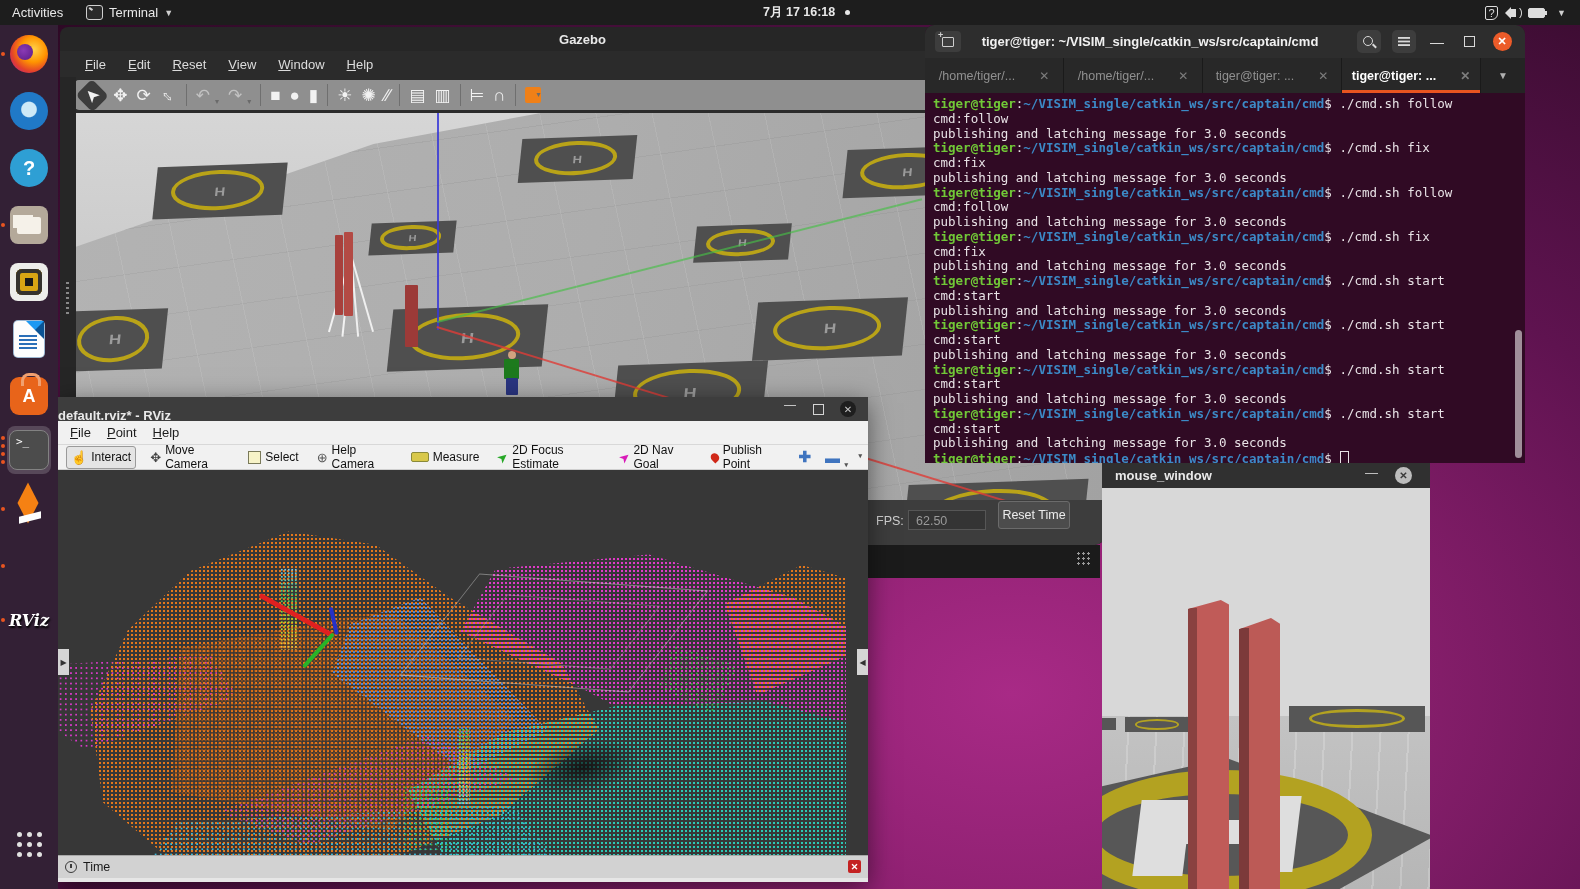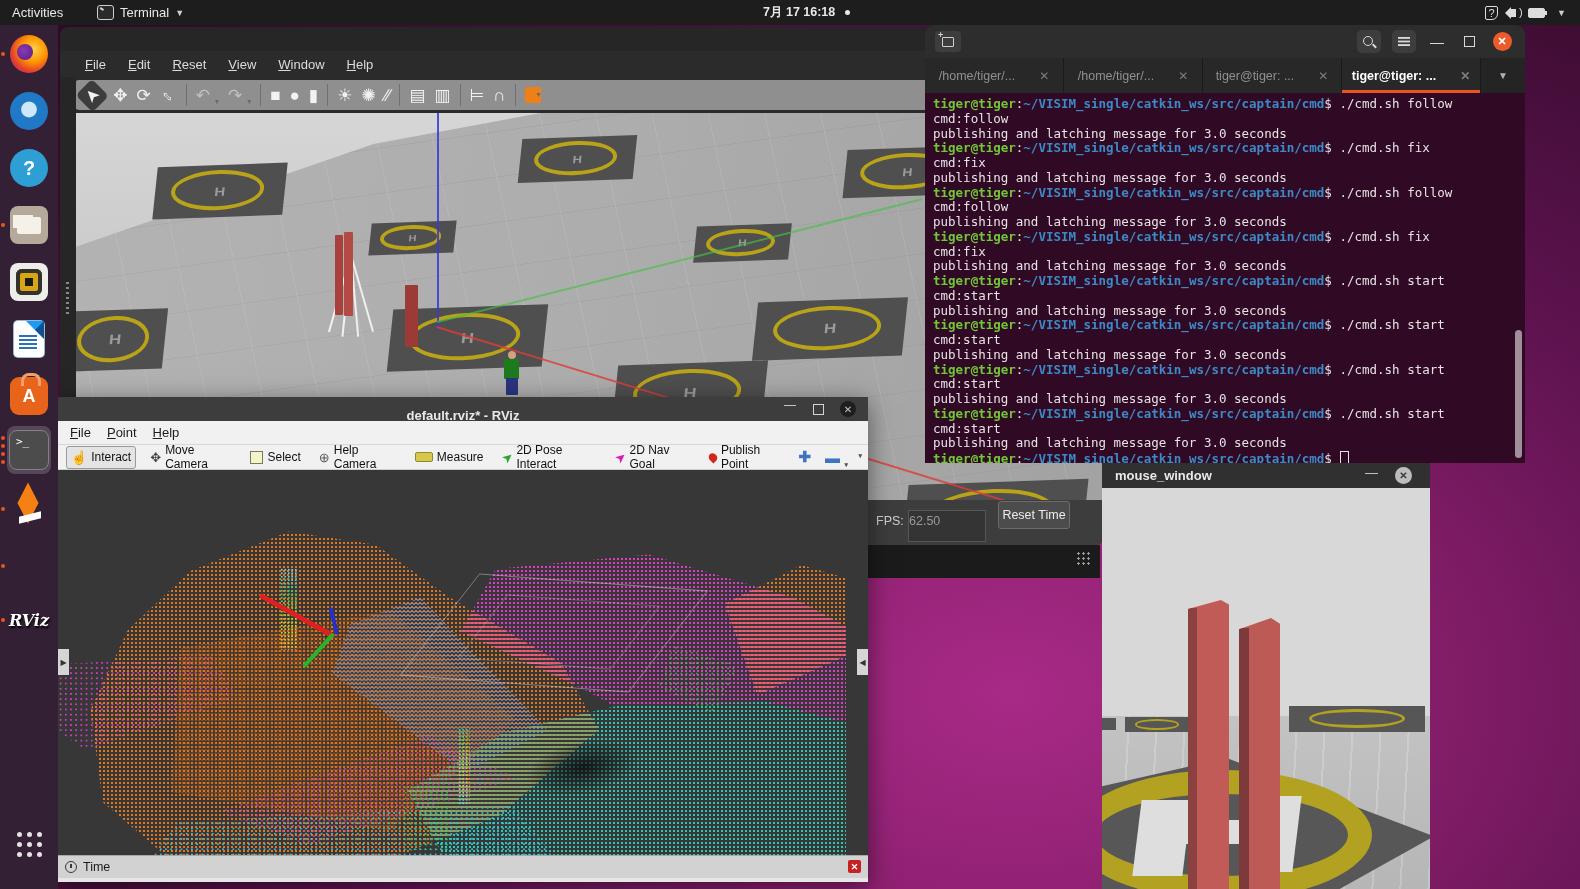--- a/index.html
+++ b/index.html
@@ -4,21 +4,21 @@
 <style>
   html,body{margin:0;padding:0}
   body{width:1580px;height:889px;overflow:hidden;position:relative;
     font-family:"Liberation Sans",sans-serif;
     background:radial-gradient(ellipse at 64% 78%, #a82a86 0%, #8d2070 24%, #5f1350 52%, #3a0c30 82%, #2a0822 100%);}
   .abs{position:absolute}
   
   #topbar{left:0;top:0;width:1580px;height:25px;background:#1d1d1d;color:#e8e8e8;font-size:13px;z-index:50}
   #topbar .cell{position:absolute;top:0;height:25px;display:flex;align-items:center;gap:6px}
   #activities{left:12px}
-  #appmenu{left:97px}
+  #appmenu{left:86px}
   .mini-term{width:15px;height:13px;border:1.5px solid #cfcfcf;border-radius:3px;position:relative;background:#2a2a2a}
   .mini-term::after{content:"";position:absolute;left:2px;top:2px;width:4px;height:1.5px;background:#cfcfcf;transform:rotate(35deg)}
   .caret{font-size:9px;color:#cfcfcf}
   #clock{left:763px;font-weight:bold;font-size:12.5px}
   .notif-dot{width:5px;height:5px;border-radius:50%;background:#e8e8e8;margin-left:4px}
   #tray{right:14px;top:0;height:25px;display:flex;align-items:center;gap:12px;position:absolute}
   .tray-q{font-size:11px;color:#ddd;border:1px solid #ddd;border-radius:2px 2px 6px 2px;width:11px;height:12px;line-height:12px;text-align:center;transform:rotate(0deg)}
   .speaker{width:6px;height:8px;background:#ddd;position:relative}
   .speaker::before{content:"";position:absolute;left:-5px;top:-2px;border:6px solid transparent;border-right:6px solid #ddd;border-left:0}
   .speaker::after{content:")";position:absolute;left:9px;top:-3px;color:#ddd;font-size:11px}
@@ -82,21 +82,21 @@
   #gz-leftstrip::after{content:"";position:absolute;left:6px;top:205px;width:3px;height:34px;
     background:repeating-linear-gradient(#888 0 2px, transparent 2px 5px)}
   .helipad{position:absolute;background:#4f4f4f;display:flex;align-items:center;justify-content:center;transform:rotate(-2deg) skewX(-8deg)}
   .helipad .ring{position:absolute;left:12%;top:10%;width:72%;height:76%;border-radius:50%;border:4px solid #b9a318;box-sizing:border-box}
   .helipad .hletter{color:#9b9b9b;font-weight:bold;transform:scaleY(.8)}
   .gz-line{transform-origin:0 0;position:absolute}
   .pillar{position:absolute;border-radius:1px}
   
   #gz-bottombar{left:0;top:473px;width:1045px;height:45px;background:#3d3d3d;border-radius:0 0 10px 10px}
   #gz-fps-label{position:absolute;left:816px;top:14px;color:#cfcfcf;font-size:12.5px}
-  #gz-fps-field{position:absolute;left:848px;top:10px;width:78px;height:32px;background:#343434;border:1px solid #565656;color:#9a9a9a;font-size:12.5px;line-height:20px;box-sizing:border-box}
+  #gz-fps-field{position:absolute;left:848px;top:10px;width:78px;height:20px;background:#343434;border:1px solid #565656;color:#9a9a9a;font-size:12.5px;line-height:20px;padding-left:7px;box-sizing:border-box}
   #gz-reset{position:absolute;left:938px;top:1px;width:70px;height:26px;background:#4c4c4c;border:1px solid #6b6b6b;border-radius:3px;color:#ececec;font-size:12.5px;display:flex;align-items:center;justify-content:center}
   #behind-strip{left:62px;top:545px;width:1038px;height:33px;background:#1b1b1b;z-index:1}
   #behind-strip .grip{position:absolute;right:10px;top:6px;width:14px;height:14px;
     background:radial-gradient(circle,#9a9a9a 1px,transparent 1.4px) 0 0/5px 5px}
   
   #terminal{left:925px;top:25px;width:600px;height:438px;z-index:5;border-radius:9px 9px 0 0;overflow:hidden;background:#300a24}
   #term-header{left:0;top:0;width:100%;height:33px;background:#2d2d2d;display:flex;align-items:center}
   #term-newtab{position:absolute;left:10px;top:6px;width:26px;height:21px;background:#3d3d3d;border-radius:4px}
   #term-newtab::before{content:"";position:absolute;left:7px;top:6px;width:10px;height:8px;border:1.4px solid #cfcfcf;border-radius:1px}
   #term-newtab::after{content:"+";position:absolute;left:3px;top:-1px;color:#cfcfcf;font-size:9px;font-weight:bold}
@@ -120,21 +120,21 @@
   .term-tab.active::after{content:"";position:absolute;left:0;bottom:0;width:100%;height:3px;background:#e95420}
   .tab-close{color:#7d7d7d;font-size:12px}
   #tab-caret{flex:1;display:flex;align-items:center;justify-content:center;color:#b0b0b0;font-size:10px}
   #term-body{left:0;top:68px;width:100%;height:370px;background:#300a24;font-family:"DejaVu Sans Mono",monospace;font-size:12.5px;line-height:14.75px;padding:4px 0 0 8px;box-sizing:border-box;white-space:pre;color:#e8e2e6}
   .t-user{color:#71c837;font-weight:bold}
   .t-path{color:#3c8ac7;font-weight:bold}
   .t-cursor{display:inline-block;width:7px;height:12px;border:1px solid #e8e2e6;vertical-align:-2px;margin-left:1px}
   #term-scrollthumb{position:absolute;right:3px;top:305px;width:7px;height:128px;background:#b4a6af;border-radius:4px;opacity:.85}
   
   #rviz{left:58px;top:397px;width:810px;height:485px;z-index:6;background:#ececec;box-shadow:0 6px 24px rgba(0,0,0,.5)}
-  #rv-titlebar{left:0;top:0;width:100%;height:37px;background:#3d3d3d;display:flex;align-items:center;justify-content:center;position:relative}
+  #rv-titlebar{left:0;top:0;width:100%;height:37px;background:#3d3d3d;display:flex;align-items:center;position:relative}
   .rv-winbtn{position:absolute;top:4px;color:#d5d5d5;font-size:12px}
   #rv-min{right:72px;top:1px}
   #rv-max{right:44px;top:7px;width:9px;height:9px;border:1.3px solid #d5d5d5}
   #rv-close{right:12px;top:4px;width:16px;height:16px;border-radius:50%;background:#1e1e1e;color:#c9c9c9;font-size:10px;display:flex;align-items:center;justify-content:center}
   #rv-menubar{left:0;top:24px;width:100%;height:24px;background:#f1f1f1;display:flex;align-items:center;padding-left:4px;box-sizing:border-box;border-bottom:1px solid #d8d8d8}
   #rv-menubar .menu-item{color:#1c1c1c;font-size:13px;padding:1px 8px}
   #rv-toolbar{left:0;top:48px;width:100%;height:25px;background:#f1f1f1;display:flex;align-items:center;padding-left:8px;gap:10px;box-sizing:border-box;border-bottom:1px solid #cfcfcf}
   .rv-tool{display:flex;align-items:center;gap:4px;font-size:12px;color:#111;height:21px;padding:0 4px;border-radius:3px}
   .rv-tool.active{background:#e4e4e4;border:1px solid #9a9a9a}
   .rvi{display:inline-block}
@@ -279,20 +279,23 @@
         <i></i>
       </div>
     </div>
   </div>
 
 <div class="abs" id="behind-strip">
   <span class="grip"></span>
 </div>
 
 <div class="abs" id="gazebo">
+  <div class="abs" id="gz-titlebar">
+    <span class="win-title">Gazebo</span>
+  </div>
   <div class="abs" id="gz-menubar">
       <span class="menu-item">File</span>
       <span class="menu-item">Edit</span>
       <span class="menu-item">Reset</span>
       <span class="menu-item">View</span>
       <span class="menu-item">Window</span>
       <span class="menu-item">Help</span>
     </div>
   <div class="abs" id="gz-toolbarrow">
     <div id="gz-toolbar">
@@ -423,20 +426,21 @@
       </div>
     <div class="mw-pillar" id="mw-pillar2">
         <i></i>
       </div>
   </div>
 </div>
 
 <div class="abs" id="terminal">
   <div class="abs" id="term-header">
     <div id="term-newtab"></div>
+    <div id="term-title">tiger@tiger: ~/VISIM_single/catkin_ws/src/captain/cmd</div>
     <div class="term-hbtn" id="term-search"></div>
     <div class="term-hbtn" id="term-menu"></div>
     <div class="term-winbtn" id="term-min">—</div>
     <div class="term-winbtn" id="term-max">
         <i></i>
       </div>
     <div class="term-winbtn" id="term-close">
         <i>✕</i>
       </div>
   </div>
@@ -491,21 +495,21 @@
       <div class="rv-tool">
         <span class="rvi rvi-focus">⊕</span>
         <span>Help Camera</span>
       </div>
       <div class="rv-tool">
         <span class="rvi rvi-ruler"></span>
         <span>Measure</span>
       </div>
       <div class="rv-tool">
         <span class="rvi rvi-arrow rvi-green">➤</span>
-        <span>2D Pose Interact</span>
+        <span>2D Focus Estimate</span>
       </div>
       <div class="rv-tool">
         <span class="rvi rvi-arrow rvi-magenta">➤</span>
         <span>2D Nav Goal</span>
       </div>
       <div class="rv-tool">
         <span class="rvi rvi-pin"></span>
         <span>Publish Point</span>
       </div>
       <div id="rv-zoombtns">

